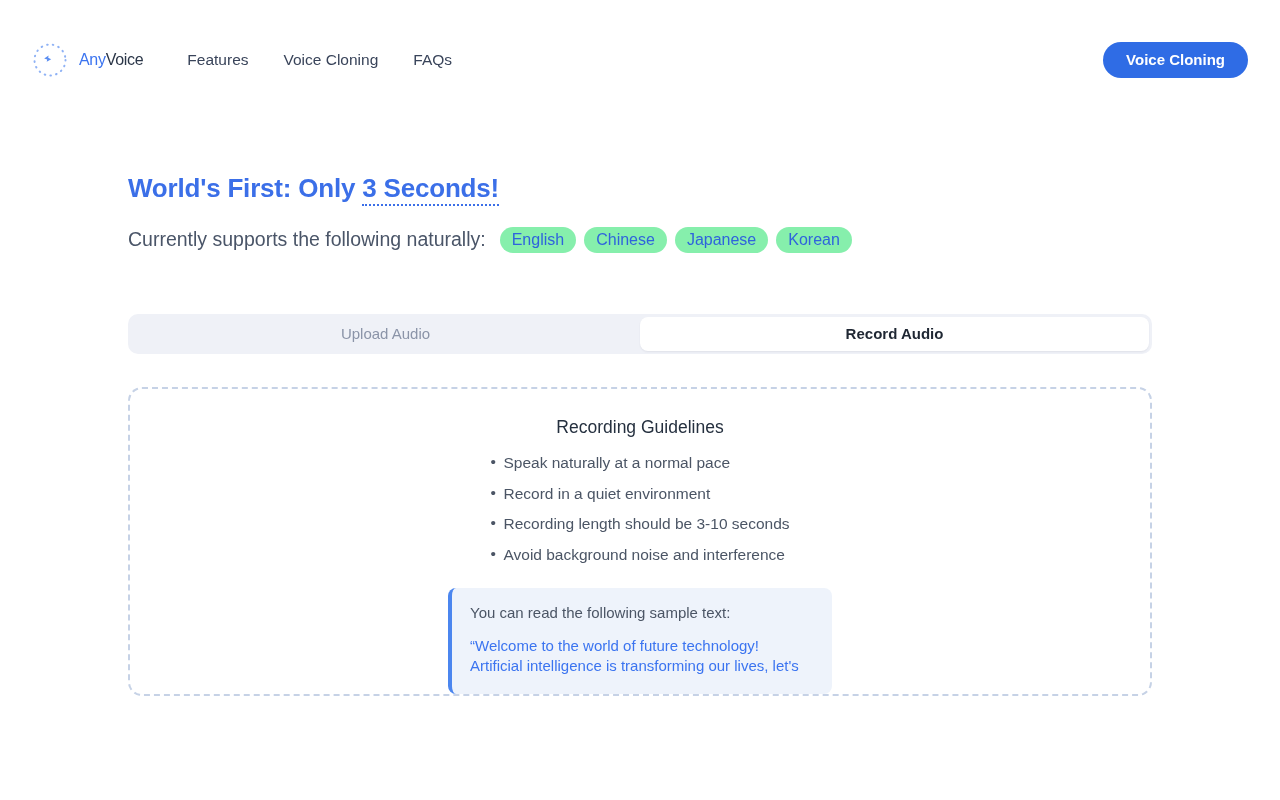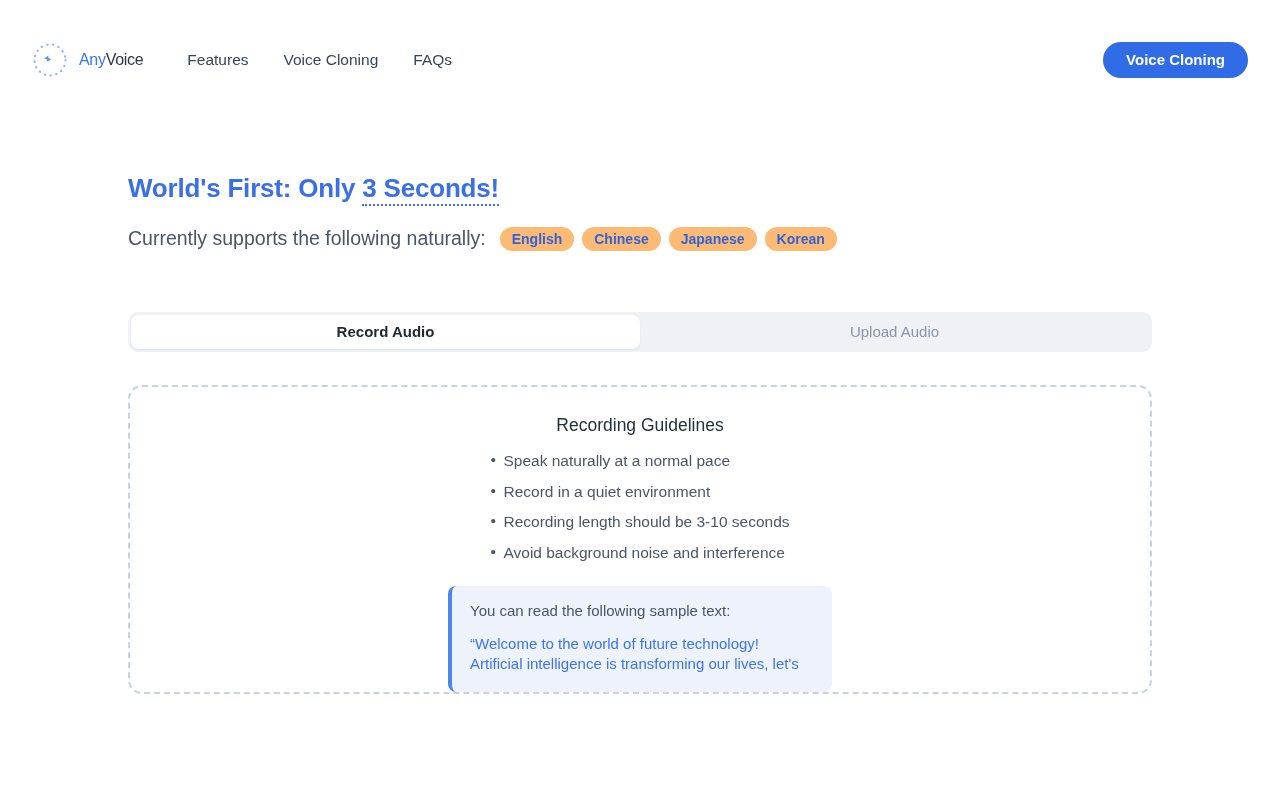--- a/index.html
+++ b/index.html
@@ -127,24 +127,24 @@
 
   .lang-label {
     font-size: 19.5px;
     color: #4a5568;
     margin-right: 14px;
     line-height: 1;
   }
 
   .lang-badge {
     display: inline-block;
-    background: #fdba74;
+    background: #86efac;
     color: #2f63dc;
-    font-size: 14px;
-    font-weight: 700;
+    font-size: 16px;
+    font-weight: 400;
     border-radius: 999px;
     padding: 5px 12px;
     line-height: 1;
     margin-right: 8px;
     white-space: nowrap;
   }
 
   
   .tabs-wrap {
     margin: 61px 128px 0 128px;
@@ -276,22 +276,22 @@
     <div class="lang-row">
       <span class="lang-label">Currently supports the following naturally:</span>
       <span class="lang-badge">English</span>
       <span class="lang-badge">Chinese</span>
       <span class="lang-badge">Japanese</span>
       <span class="lang-badge">Korean</span>
     </div>
   </section>
 
   <div class="tabs-wrap">
+    <div class="tab inactive">Upload Audio</div>
     <div class="tab active">Record Audio</div>
-    <div class="tab inactive">Upload Audio</div>
   </div>
 
   <section class="drop-panel">
 
     <div class="guidelines-title">Recording Guidelines</div>
 
     <ul class="guidelines-list">
       <li>Speak naturally at a normal pace</li>
       <li>Record in a quiet environment</li>
       <li>Recording length should be 3-10 seconds</li>

